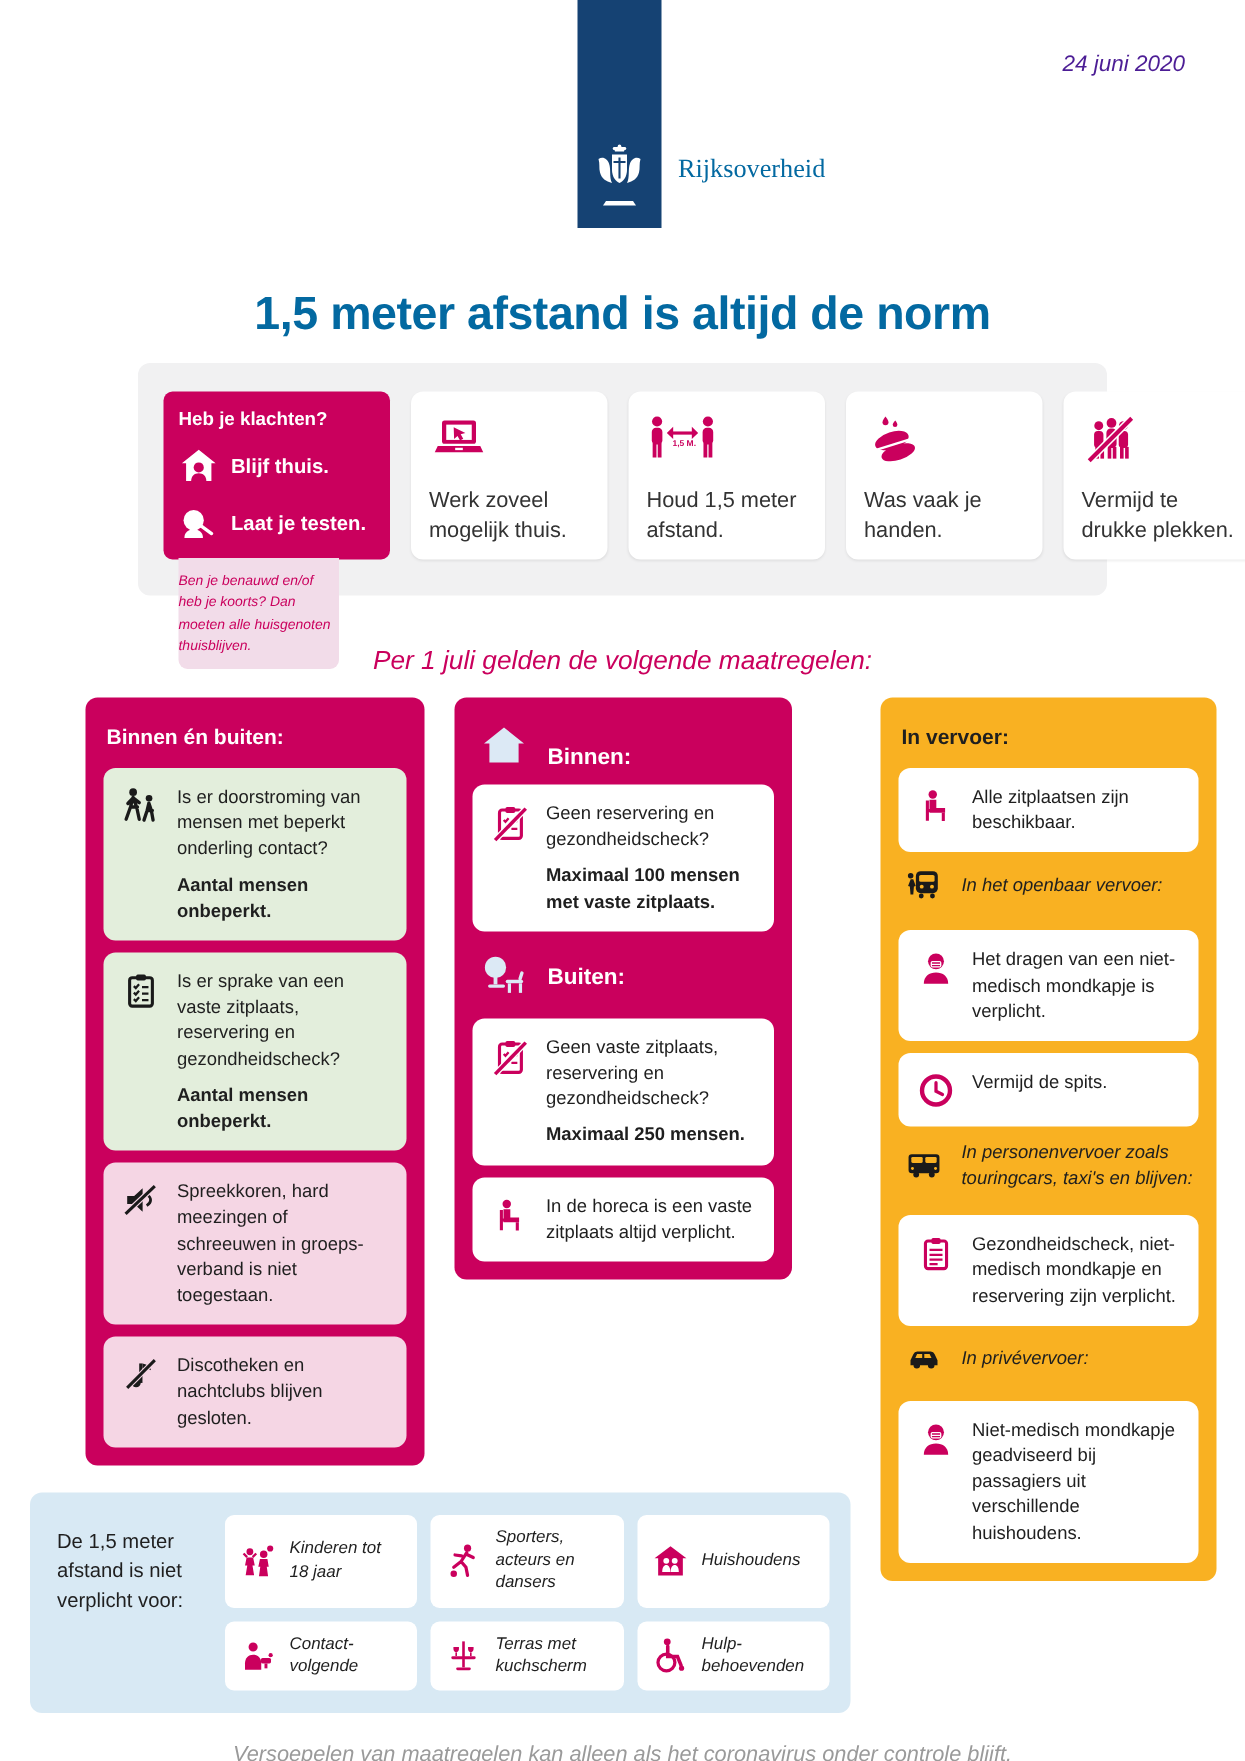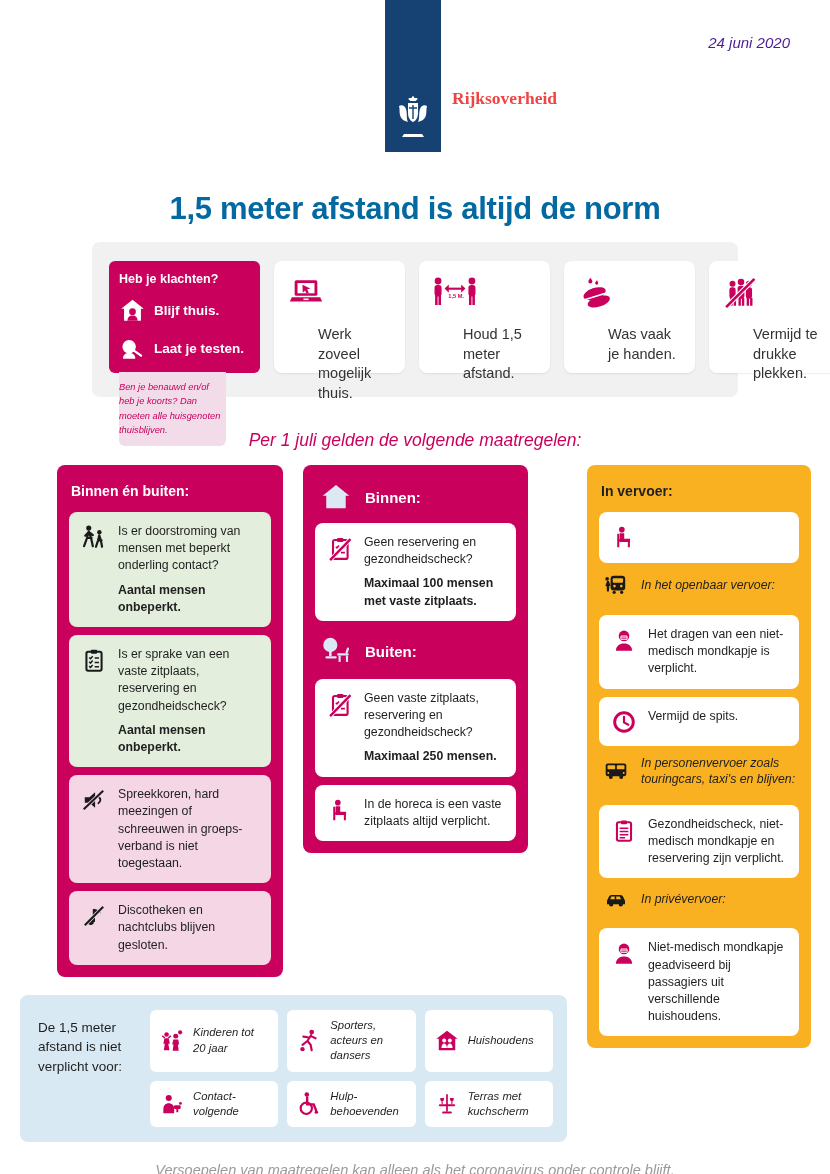--- a/index.html
+++ b/index.html
@@ -3,40 +3,40 @@
 <meta charset="utf-8">
 <style>
   html,body{margin:0;padding:0;background:#fff;}
   .page{position:relative;width:830px;height:1174px;margin:0 auto;background:#fff;
         font-family:"Liberation Sans",sans-serif;color:#1f1f1f;overflow:hidden;}
 
   
   .header{position:relative;height:155px;}
   .flag{position:absolute;left:385px;top:0;width:56px;height:152px;background:#154273;}
   .emblem{position:absolute;left:50%;transform:translateX(-50%);bottom:14px;}
-  .logo-word{position:absolute;left:452px;top:88px;font-family:"Liberation Serif",serif;
-             font-weight:700;font-size:17.5px;color:#ef4444;}
+  .logo-word{position:absolute;left:452px;top:102px;font-family:"Liberation Serif",serif;
+             font-weight:400;font-size:17.5px;color:#0369a1;}
   .date{position:absolute;right:40px;top:34px;font-style:italic;font-size:15px;color:#4c1d95;}
 
   
   .title{margin:36px 0 0;text-align:center;font-size:31px;font-weight:700;color:#0369a1;letter-spacing:-.3px;}
 
   
   .advice-panel{position:relative;width:646px;margin:15px auto 0;background:#F1F1F2;border-radius:8px;
                 height:155px;padding:0;}
   .advice-row{display:flex;gap:14px;padding:19px 15px 0 17px;}
   .complaints{flex:0 0 131px;background:#CA005D;border-radius:6px;color:#fff;padding:11px 10px;height:90px;}
   .complaints-title{font-size:12.5px;font-weight:700;}
   .c-row{display:flex;align-items:center;gap:8px;margin-top:11px;}
   .c-row .lbl{font-size:13.5px;font-weight:700;}
   .complaints-note{position:absolute;left:27px;top:130px;width:107px;background:#F2DCE9;border-radius:0 0 6px 6px;
                    padding:8px 0;font-style:italic;font-size:9.3px;line-height:1.55;color:#CA005D;}
   .adv-card{flex:0 0 107px;background:#fff;border-radius:8px;box-shadow:0 1px 2px rgba(0,0,0,.08);
             padding:15px 12px;height:82px;}
-  .adv-card .lbl{display:block;margin-top:15px;font-size:14.5px;line-height:1.35;color:#333;margin-left:32px;}
+  .adv-card .lbl{display:block;margin-top:15px;font-size:14.5px;line-height:1.35;color:#333;}
 
   
   .measures-heading{margin:33px 0 0;text-align:center;font-style:italic;font-size:17.5px;color:#CA005D;}
 
   
   .measures{display:flex;gap:20px;margin:14px 0 0 57px;width:715px;align-items:flex-start;}
   .measures-left{flex:0 0 471px;}
   .cols{display:flex;gap:20px;align-items:flex-start;}
   .col{border-radius:8px;padding:12px;box-sizing:border-box;}
   .col-magenta{background:#CA005D;}
@@ -48,21 +48,21 @@
   .col-title.dark{color:#1f1f1f;}
   .mcard{display:flex;gap:9px;align-items:flex-start;border-radius:8px;padding:11px 10px;margin-top:8px;}
   .mcard:first-of-type{margin-top:0;}
   .tone-green{background:#E3EEDC;}
   .tone-pink{background:#F5D6E4;}
   .tone-white{background:#fff;}
   .mcard .ictray{flex:0 0 30px;display:flex;justify-content:center;padding-top:1px;}
   .mcard .txt{font-size:12.3px;line-height:1.4;color:#1f1f1f;}
   .mcard .txt b{display:block;margin-top:7px;}
   .sec-hdr{display:flex;align-items:center;gap:10px;margin:14px 2px 10px;}
-  .sec-hdr:first-child{margin-top:4px;}
+  .sec-hdr:first-child{margin-top:4px;align-items:flex-end;}
   .sec-hdr .sec-lbl{font-size:15px;font-weight:700;color:#fff;}
   .v-label{display:flex;align-items:center;gap:10px;padding:9px 2px;font-style:italic;
            font-size:12.3px;line-height:1.35;color:#1f1f1f;}
 
   
   .exceptions{display:flex;gap:12px;width:547px;margin:18px 0 0 -37px;background:#D8E9F4;
               border-radius:8px;padding:15px 14px;box-sizing:border-box;}
   .exc-label{flex:0 0 100px;font-size:13.5px;line-height:1.45;padding:8px 0 0 4px;}
   .exc-grid{display:grid;grid-template-columns:repeat(3,1fr);gap:9px;flex:1;}
   .exc-card{background:#fff;border-radius:6px;padding:8px 9px;display:flex;gap:8px;align-items:center;}
@@ -335,21 +335,21 @@
                 <g fill="#CA005D">
                   <circle cx="7" cy="6" r="2.1"></circle>
                     <circle cx="15.5" cy="7.5" r="2.3"></circle>
                     <circle cx="19.5" cy="4" r="1.9"></circle>
                   <path d="M5 9.5h4l1 5h-1.4l1 6H4.4l1-6H4z"></path>
                   <path d="M13.2 10.5h4.6l.8 4.8h-1.2l.8 5.7h-5.6l.8-5.7h-1.2z"></path>
                   <path d="M4.8 9.8 2.6 7.6l1-1 2.2 2.2zM9.2 9.8l2.2-2.2-1-1-2.2 2.2z"></path>
                 </g>
               </svg>
             </span>
-            <span class="lbl">Kinderen tot 20 jaar</span>
+            <span class="lbl">Kinderen tot 18 jaar</span>
           </div>
           <div class="exc-card">
             <span class="ictray">
               <svg width="26" height="26" viewBox="0 0 24 24">
                 <circle cx="14.5" cy="3.8" r="2.2" fill="#CA005D"></circle>
                 <g stroke="#CA005D" stroke-width="2" stroke-linecap="round" fill="none">
                   <path d="M14 6.5l-3.5 5.5M10.5 12l-4.5 3.5M10.5 12l3 3.5 1 5M13.8 7.5l4.2 2M10.8 8.5l-4-.5"></path>
                 </g>
                 <circle cx="6" cy="19.5" r="2" fill="#CA005D"></circle>
               </svg>
@@ -372,60 +372,61 @@
             <span class="ictray">
               <svg width="26" height="26" viewBox="0 0 24 24">
                 <circle cx="9" cy="6.5" r="2.8" fill="#CA005D"></circle>
                 <path d="M4 16.5c0-3.4 2.2-5.3 5-5.3s5 1.9 5 5.3v4H4z" fill="#CA005D"></path>
                 <rect x="13.8" y="13.2" width="6.2" height="3.4" rx="1" fill="#CA005D"></rect>
                 <rect x="16" y="16.6" width="1.8" height="3" fill="#CA005D"></rect>
                 <circle cx="19.8" cy="11.5" r="1.3" fill="#CA005D"></circle>
               </svg>
             </span>
             <span class="lbl">Contact- volgende</span>
-          </div>
-          <div class="exc-card">
-            <span class="ictray">
-              <svg width="26" height="26" viewBox="0 0 24 24">
-                <circle cx="10" cy="3.3" r="2.1" fill="#CA005D"></circle>
-                <circle cx="9.5" cy="16" r="5.2" fill="none" stroke="#CA005D" stroke-width="2"></circle>
-                <path d="M10.3 6v6.3h6l2.2 5.5" stroke="#CA005D" stroke-width="2.2" stroke-linecap="round" fill="none"></path>
-                <circle cx="18.8" cy="19.5" r="1.6" fill="#CA005D"></circle>
-              </svg>
-            </span>
-            <span class="lbl">Hulp- behoevenden</span>
           </div>
           <div class="exc-card">
             <span class="ictray">
               <svg width="26" height="26" viewBox="0 0 24 24">
                 <g fill="#CA005D">
                   <rect x="11.2" y="3" width="1.6" height="16"></rect>
                   <rect x="4.5" y="12.2" width="15" height="1.8" rx="0.9"></rect>
                   <rect x="7.5" y="19" width="9" height="1.7" rx="0.85"></rect>
                   <path d="M5.8 6.5h3.4v1.2c0 1.2-.8 2-1.7 2s-1.7-.8-1.7-2zM7 9.8h1v2.2H7z"></path>
                   <path d="M14.8 6.5h3.4v1.2c0 1.2-.8 2-1.7 2s-1.7-.8-1.7-2zM16 9.8h1v2.2h-1z"></path>
                 </g>
               </svg>
             </span>
             <span class="lbl">Terras met kuchscherm</span>
+          </div>
+          <div class="exc-card">
+            <span class="ictray">
+              <svg width="26" height="26" viewBox="0 0 24 24">
+                <circle cx="10" cy="3.3" r="2.1" fill="#CA005D"></circle>
+                <circle cx="9.5" cy="16" r="5.2" fill="none" stroke="#CA005D" stroke-width="2"></circle>
+                <path d="M10.3 6v6.3h6l2.2 5.5" stroke="#CA005D" stroke-width="2.2" stroke-linecap="round" fill="none"></path>
+                <circle cx="18.8" cy="19.5" r="1.6" fill="#CA005D"></circle>
+              </svg>
+            </span>
+            <span class="lbl">Hulp- behoevenden</span>
           </div>
         </div>
       </div>
     </div>
 
     <div class="col col-orange col-r">
       <div class="col-title dark">In vervoer:</div>
       <div class="mcard tone-white">
         <span class="ictray">
           <svg width="26" height="28" viewBox="0 0 24 24">
             <circle cx="10" cy="4.3" r="2.6" fill="#CA005D"></circle>
             <path d="M8 7.6h4.2v5h5.4v3H8z" fill="#CA005D"></path>
             <path d="M6.7 8v12.5M6.7 14.2h7M16.5 15.6v5" stroke="#CA005D" stroke-width="1.9" fill="none"></path>
           </svg>
         </span>
+        <span class="txt"><span>Alle zitplaatsen zijn beschikbaar.</span></span>
       </div>
       <div class="v-label">
         <span>
           <svg width="30" height="26" viewBox="0 0 24 24">
             <rect x="7" y="3.5" width="13.5" height="13.5" rx="3" fill="#1a1a1a"></rect>
             <rect x="9" y="5.8" width="9.5" height="4.2" rx="1" fill="#F9B122"></rect>
             <circle cx="10.6" cy="13" r="1.2" fill="#F9B122"></circle>
               <circle cx="16.9" cy="13" r="1.2" fill="#F9B122"></circle>
             <circle cx="10.3" cy="18.8" r="1.5" fill="#1a1a1a"></circle>
               <circle cx="17.2" cy="18.8" r="1.5" fill="#1a1a1a"></circle>

